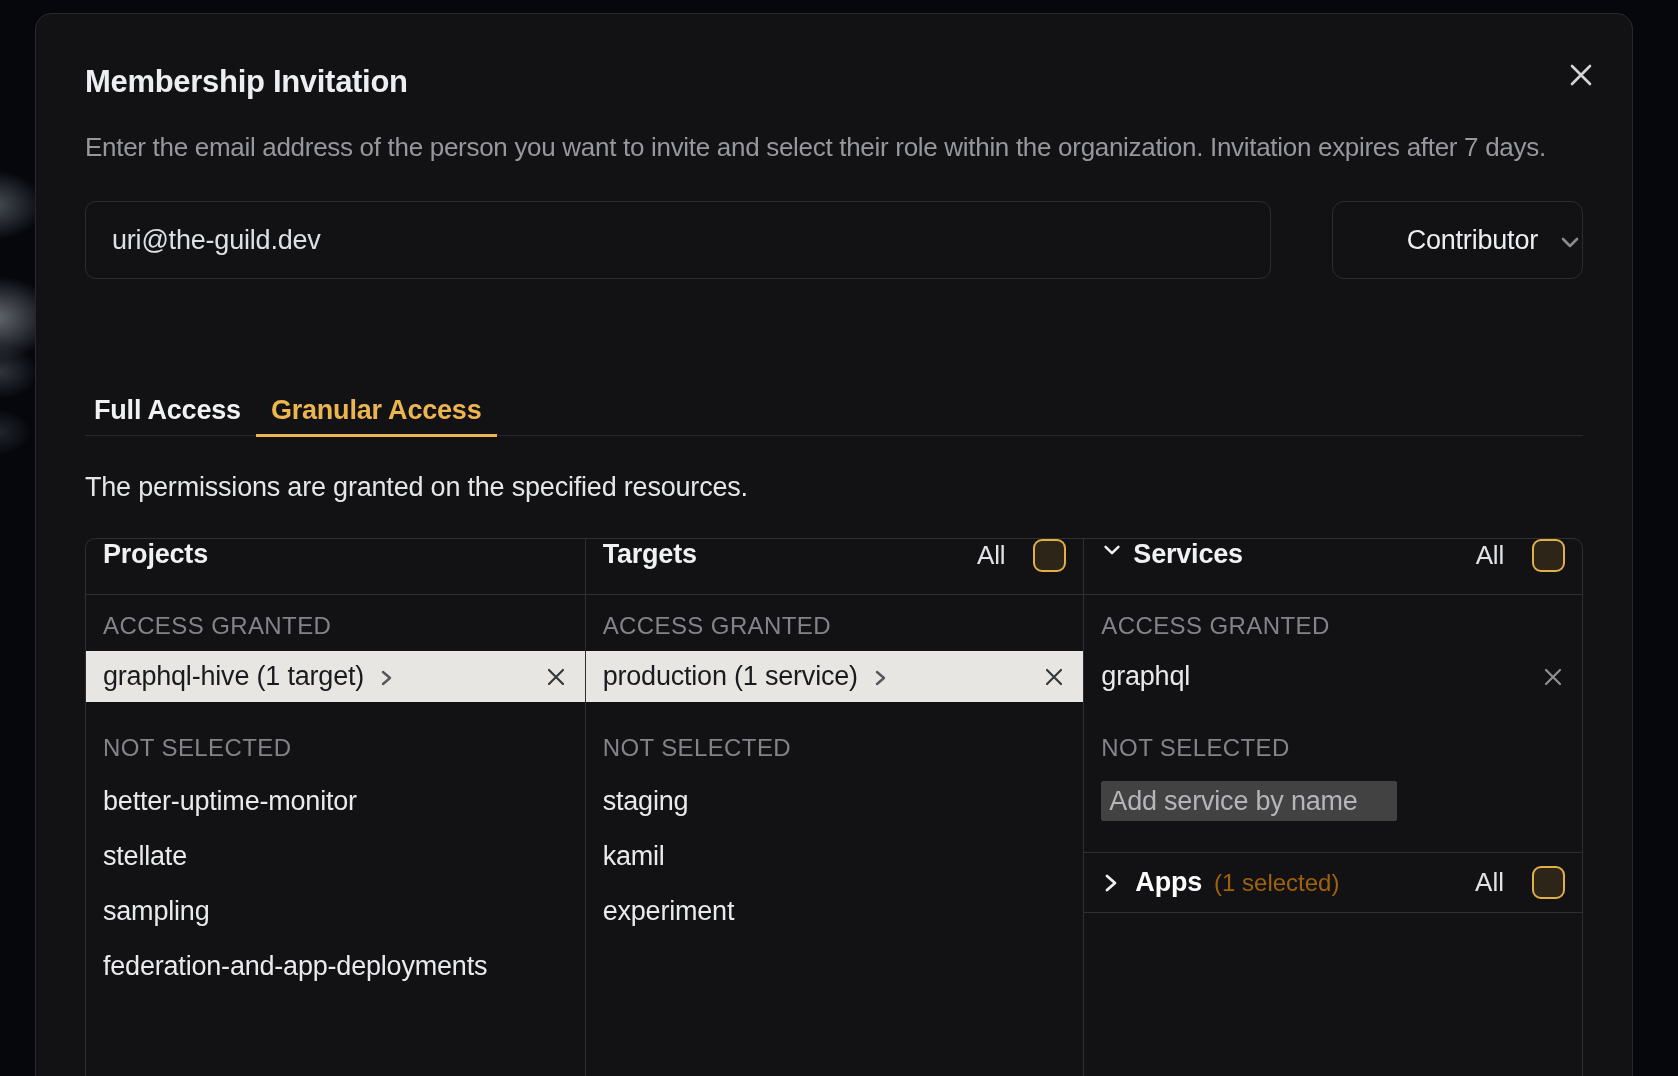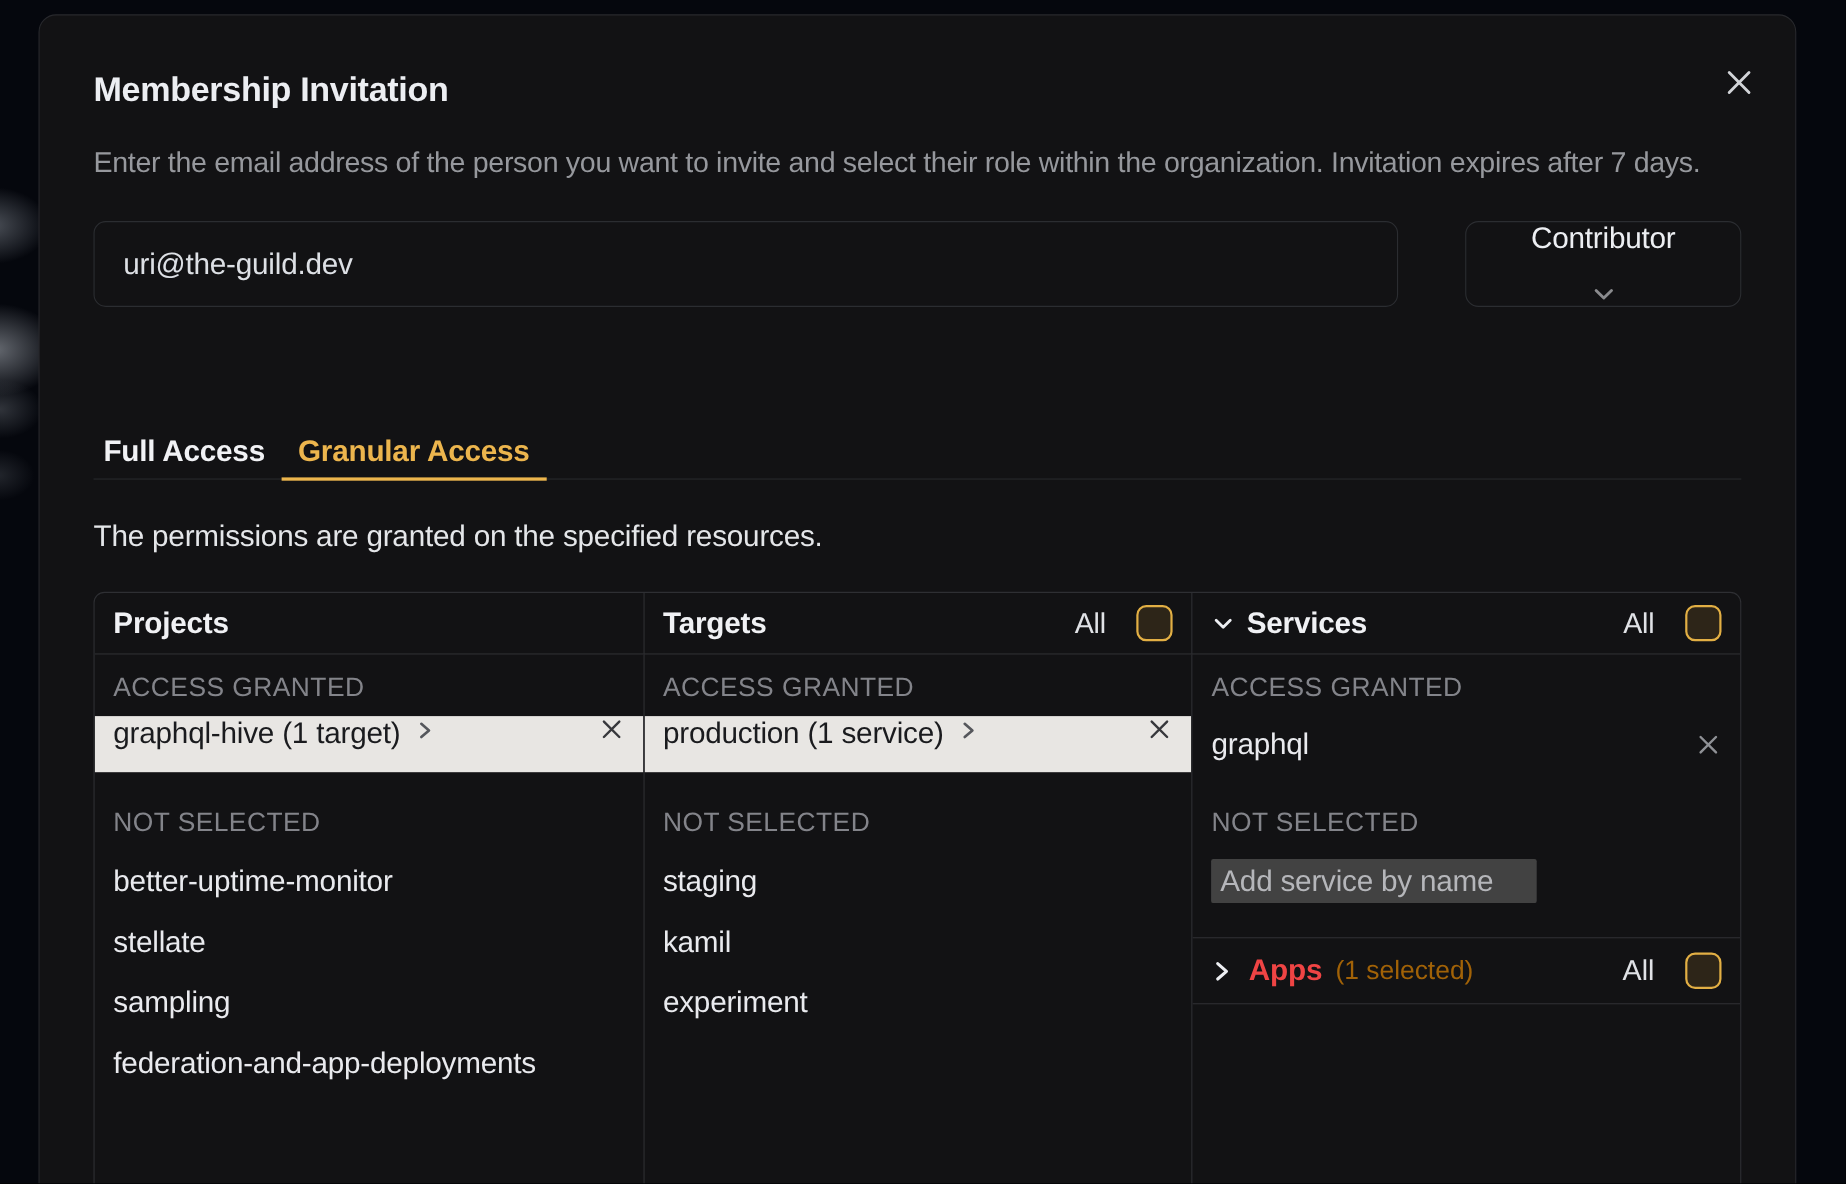--- a/index.html
+++ b/index.html
@@ -42,55 +42,55 @@
   .dialog-desc{
     margin-top:28px;font-size:26px;line-height:37px;color:var(--dim);letter-spacing:-.3px;max-width:1500px;
   }
   .invite-row{margin-top:35px;display:flex;gap:61px;height:78px}
   .email-input{
     flex:1;height:78px;background:transparent;border:1px solid #2b2d31;border-radius:11px;
     color:#dde0e5;font-size:27px;padding:0 26px;outline:none;font-family:inherit;letter-spacing:-.2px;
   }
   .role-select{
     width:251px;height:78px;background:transparent;border:1px solid #2b2d31;border-radius:12px;
-    display:flex;align-items:center;justify-content:center;gap:20px;cursor:pointer;
-    color:#eceef2;font-size:27px;font-family:inherit;letter-spacing:-.2px;flex-direction:column;
+    display:flex;align-items:center;justify-content:flex-end;gap:20px;cursor:pointer;
+    color:#eceef2;font-size:27px;font-family:inherit;letter-spacing:-.2px;
   }
   .role-select .chev{color:#8a8b8e;margin-top:3px}
   .tabs{margin-top:107px;display:flex;height:50px;border-bottom:1px solid var(--soft-line)}
   .tab{
     display:flex;align-items:center;padding:0 15px;font-size:27px;font-weight:600;color:#f1f2f5;
     letter-spacing:-.2px;cursor:pointer;border-bottom:3px solid transparent;margin-bottom:-2px;
   }
   .tab:first-child{padding-left:9px}
   .tab.active{color:var(--accent);border-bottom-color:var(--accent)}
   .perm-note{margin-top:36px;font-size:27px;color:#e4e6e9;letter-spacing:-.2px}
   
   .rtable{
     margin-top:35px;border:1px solid var(--line);border-radius:10px;overflow:hidden;
     display:grid;grid-template-columns:1fr 1fr 1fr;grid-template-rows:56px 540px;
   }
   .hcell{
-    display:flex;align-items:center;padding:0 17px;border-bottom:1px solid var(--line);
+    display:flex;align-items:flex-start;padding:0 17px;border-bottom:1px solid var(--line);
     font-size:27px;font-weight:700;color:#f0f1f4;letter-spacing:-.2px;gap:10px;
   }
   .c2{border-left:1px solid var(--line)}
   .c3{border-left:1px solid var(--line)}
   .all-group{margin-left:auto;display:flex;align-items:center;gap:28px;font-weight:400;font-size:26px;color:#e0e2e6}
   .chk{
     width:33px;height:33px;border:2.5px solid #e2af44;border-radius:9px;background:#2d2518;cursor:pointer;flex:0 0 auto;
   }
   .bcell{padding:0;overflow:hidden}
   .sec-label{
     margin:13px 17px 0;height:36px;display:flex;align-items:center;
     font-size:24px;color:var(--label);letter-spacing:.4px;
   }
   .sec-label.second{margin-top:28px}
   .grant-row{
-    margin-top:7px;height:51px;display:flex;padding:0 17px;gap:15px;
+    margin-top:7px;height:51px;display:flex;align-items:center;padding:0 17px;gap:15px;
     background:var(--sel-bg);color:var(--sel-txt);font-size:27px;letter-spacing:-.2px;cursor:pointer;
   }
   .grant-row .chev-r{color:#55575c;margin-top:2px}
   .grant-row .x{margin-left:auto;color:#37383c;cursor:pointer;display:flex}
   .grant-row-dark{
     margin-top:7px;height:51px;display:flex;align-items:center;padding:0 17px;
     color:var(--txt);font-size:27px;letter-spacing:-.2px;text-align:right;
   }
   .grant-row-dark .x{margin-left:auto;color:#8f9196;cursor:pointer;display:flex}
   .item-list{margin-top:8px}
@@ -102,21 +102,21 @@
   .add-service{
     display:block;margin:15px 0 4px 17px;width:296px;height:40px;background:#424242;border:none;border-radius:2px;
     font-size:27px;color:#e6e7ea;padding:0 8px;font-family:inherit;outline:none;letter-spacing:-.2px;
   }
   .add-service::placeholder{color:#b5b6ba;opacity:1}
   .apps-row{
     height:60px;display:flex;align-items:center;padding:0 17px;gap:12px;
     border-bottom:1px solid var(--line);cursor:pointer;
   }
   .apps-row .chev{color:#eceef2;margin-right:2px}
-  .apps-title{font-size:27px;font-weight:700;color:#ef4444;letter-spacing:-.2px}
+  .apps-title{font-size:27px;font-weight:700;color:#ffffff;letter-spacing:-.2px}
   .apps-count{font-size:24px;color:#a16207}
   svg{display:block}
 </style>
 </head>
 <body>
 
 <div class="stage">
   <div class="modal">
 
     <button class="close-btn">

